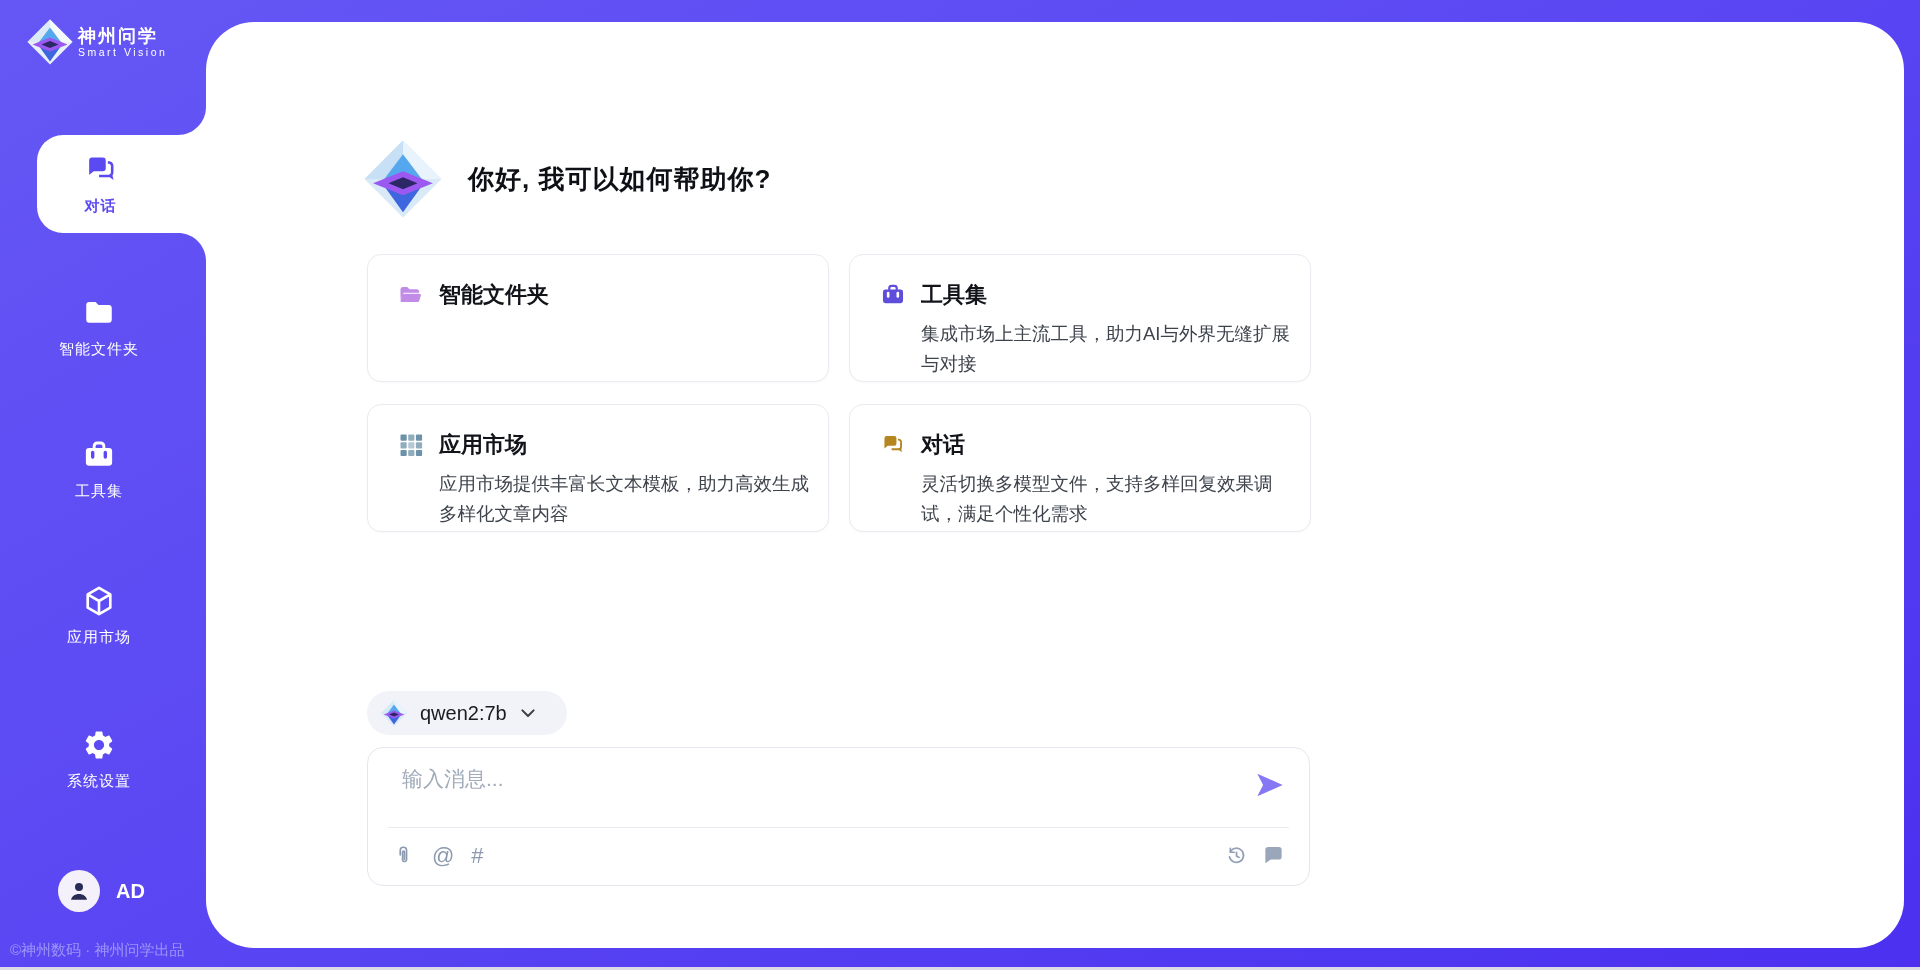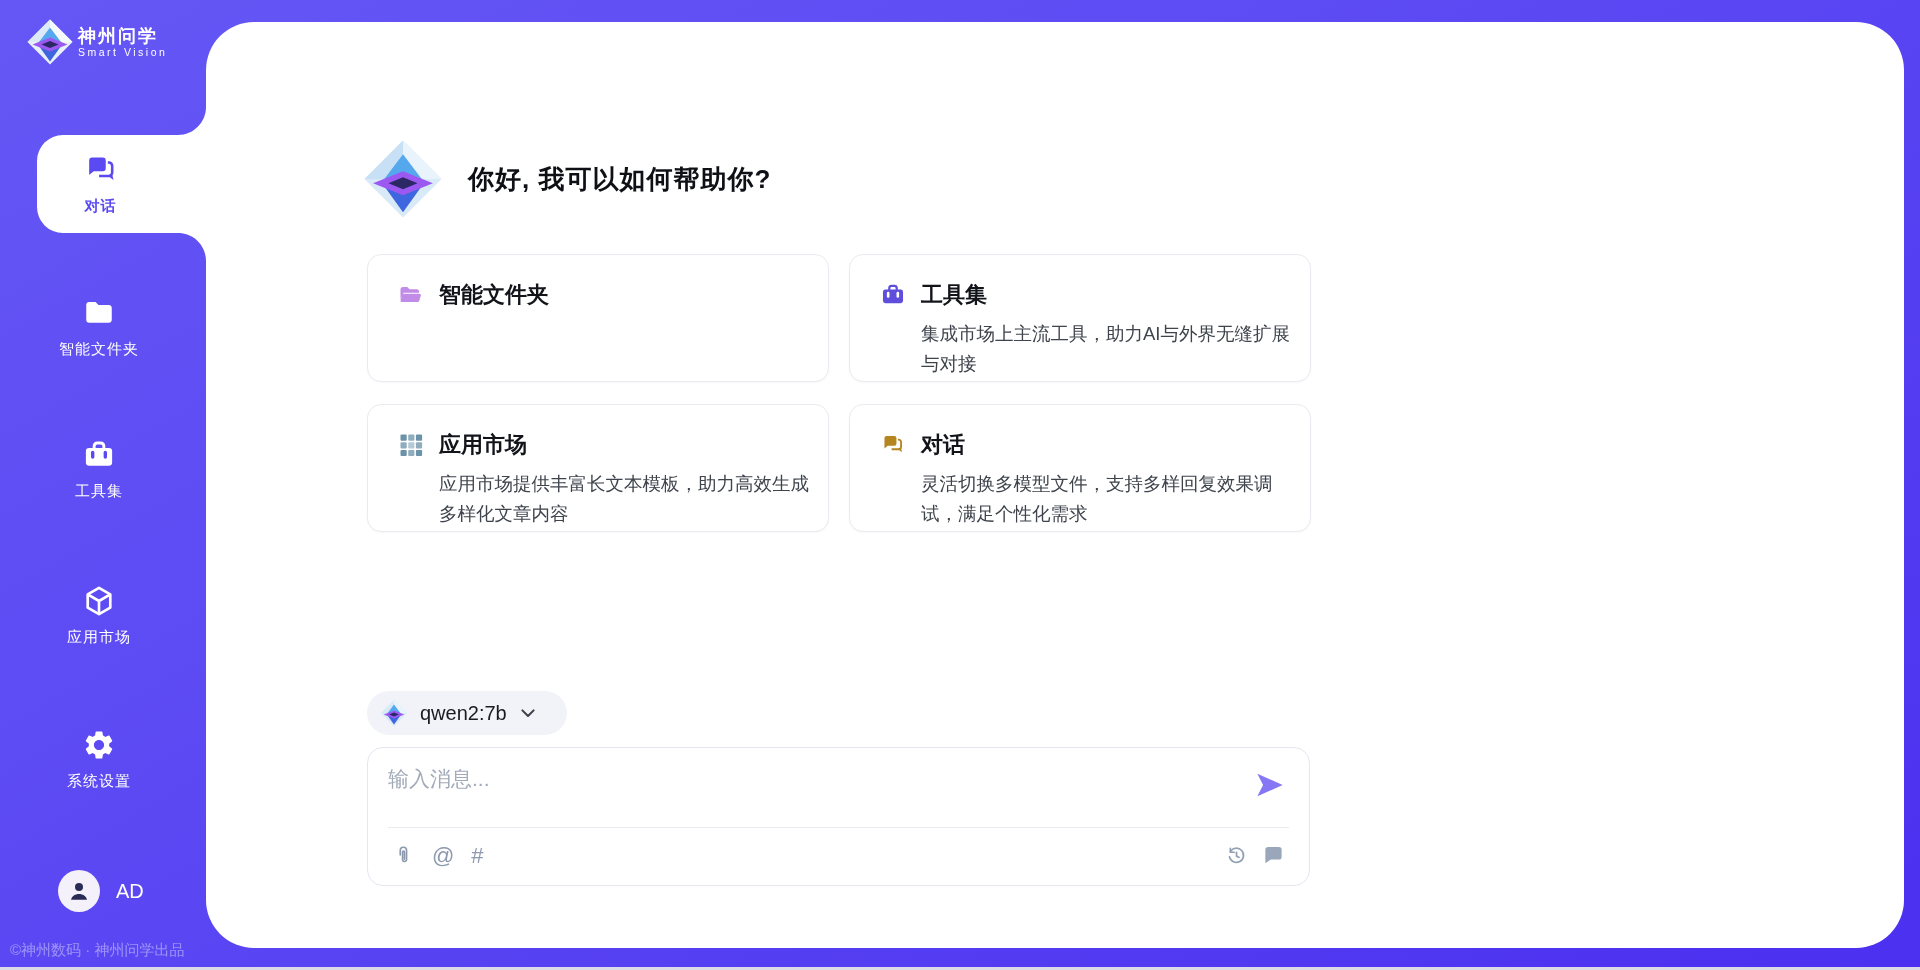--- a/index.html
+++ b/index.html
@@ -38,21 +38,21 @@
   .nav-item {
     position:absolute; left:0; width:206px; display:flex; flex-direction:column;
     align-items:center; cursor:pointer; z-index:1; padding-right:8px;
   }
   .nav-item svg { width:34px; height:34px; color:#fff; }
   .nav-label { font-size:15px; color:#fff; margin-top:10px; letter-spacing:1px; }
 
   .user-row { position:absolute; left:58px; top:870px; display:flex; align-items:center; gap:16px; cursor:pointer; }
   .avatar { width:42px; height:42px; border-radius:50%; background:#F4F1FB; display:flex; align-items:center; justify-content:center; }
   .avatar svg { width:26px; height:26px; }
-  .user-name { color:#fff; font-size:20px; font-weight:400; }
+  .user-name { color:#fff; font-size:20px; font-weight:700; }
 
   .side-footer { position:absolute; left:10px; top:933px; width:196px; font-size:15px;
     color:rgba(240,238,255,0.45); white-space:nowrap;margin-top:8px; }
 
   
   .greeting { position:absolute; left:362px; top:138px; display:flex; align-items:center; gap:24px; }
   .greeting svg { width:82px; height:82px; }
   .greeting-text { font-size:26px; font-weight:800; color:#0E1015; letter-spacing:1px; }
 
   
@@ -75,21 +75,21 @@
     background:#F2F3F8; border-radius:22px; display:inline-flex; align-items:center;
     gap:12px; padding:0 20px 0 13px; cursor:pointer; }
   .model-pill .pill-logo { width:28px; height:28px; }
   .model-name { font-size:20px; color:#181B22; font-weight:500; }
   .chev { width:14px; height:9px; margin-left:2px; }
 
   
   .composer { position:absolute; left:367px; top:747px; width:943px; height:139px;
     background:#fff; border:1.5px solid #E4E7EE; border-radius:16px; }
   .composer textarea {
-    position:absolute; left:20px; top:16px; width:830px; height:56px;
+    position:absolute; left:34px; top:16px; width:830px; height:56px;
     border:none; outline:none; resize:none; background:transparent;
     font-family:"Liberation Sans","DejaVu Sans",sans-serif;
     font-size:21px; color:#333; line-height:30px;
   }
   .composer textarea::placeholder { color:#A0AAB9; }
   .send-btn { position:absolute; right:23px; top:21px; width:32px; height:32px; cursor:pointer; }
   .send-btn svg { width:32px; height:32px; color:#8678F5; }
   .composer-divider { position:absolute; left:20px; right:20px; top:79px; height:1px; background:#E8EBF0; }
   .tools-left { position:absolute; left:24px; top:96px; display:flex; align-items:center; gap:17px; }
   .tools-right { position:absolute; right:24px; top:96px; display:flex; align-items:center; gap:14px; }

